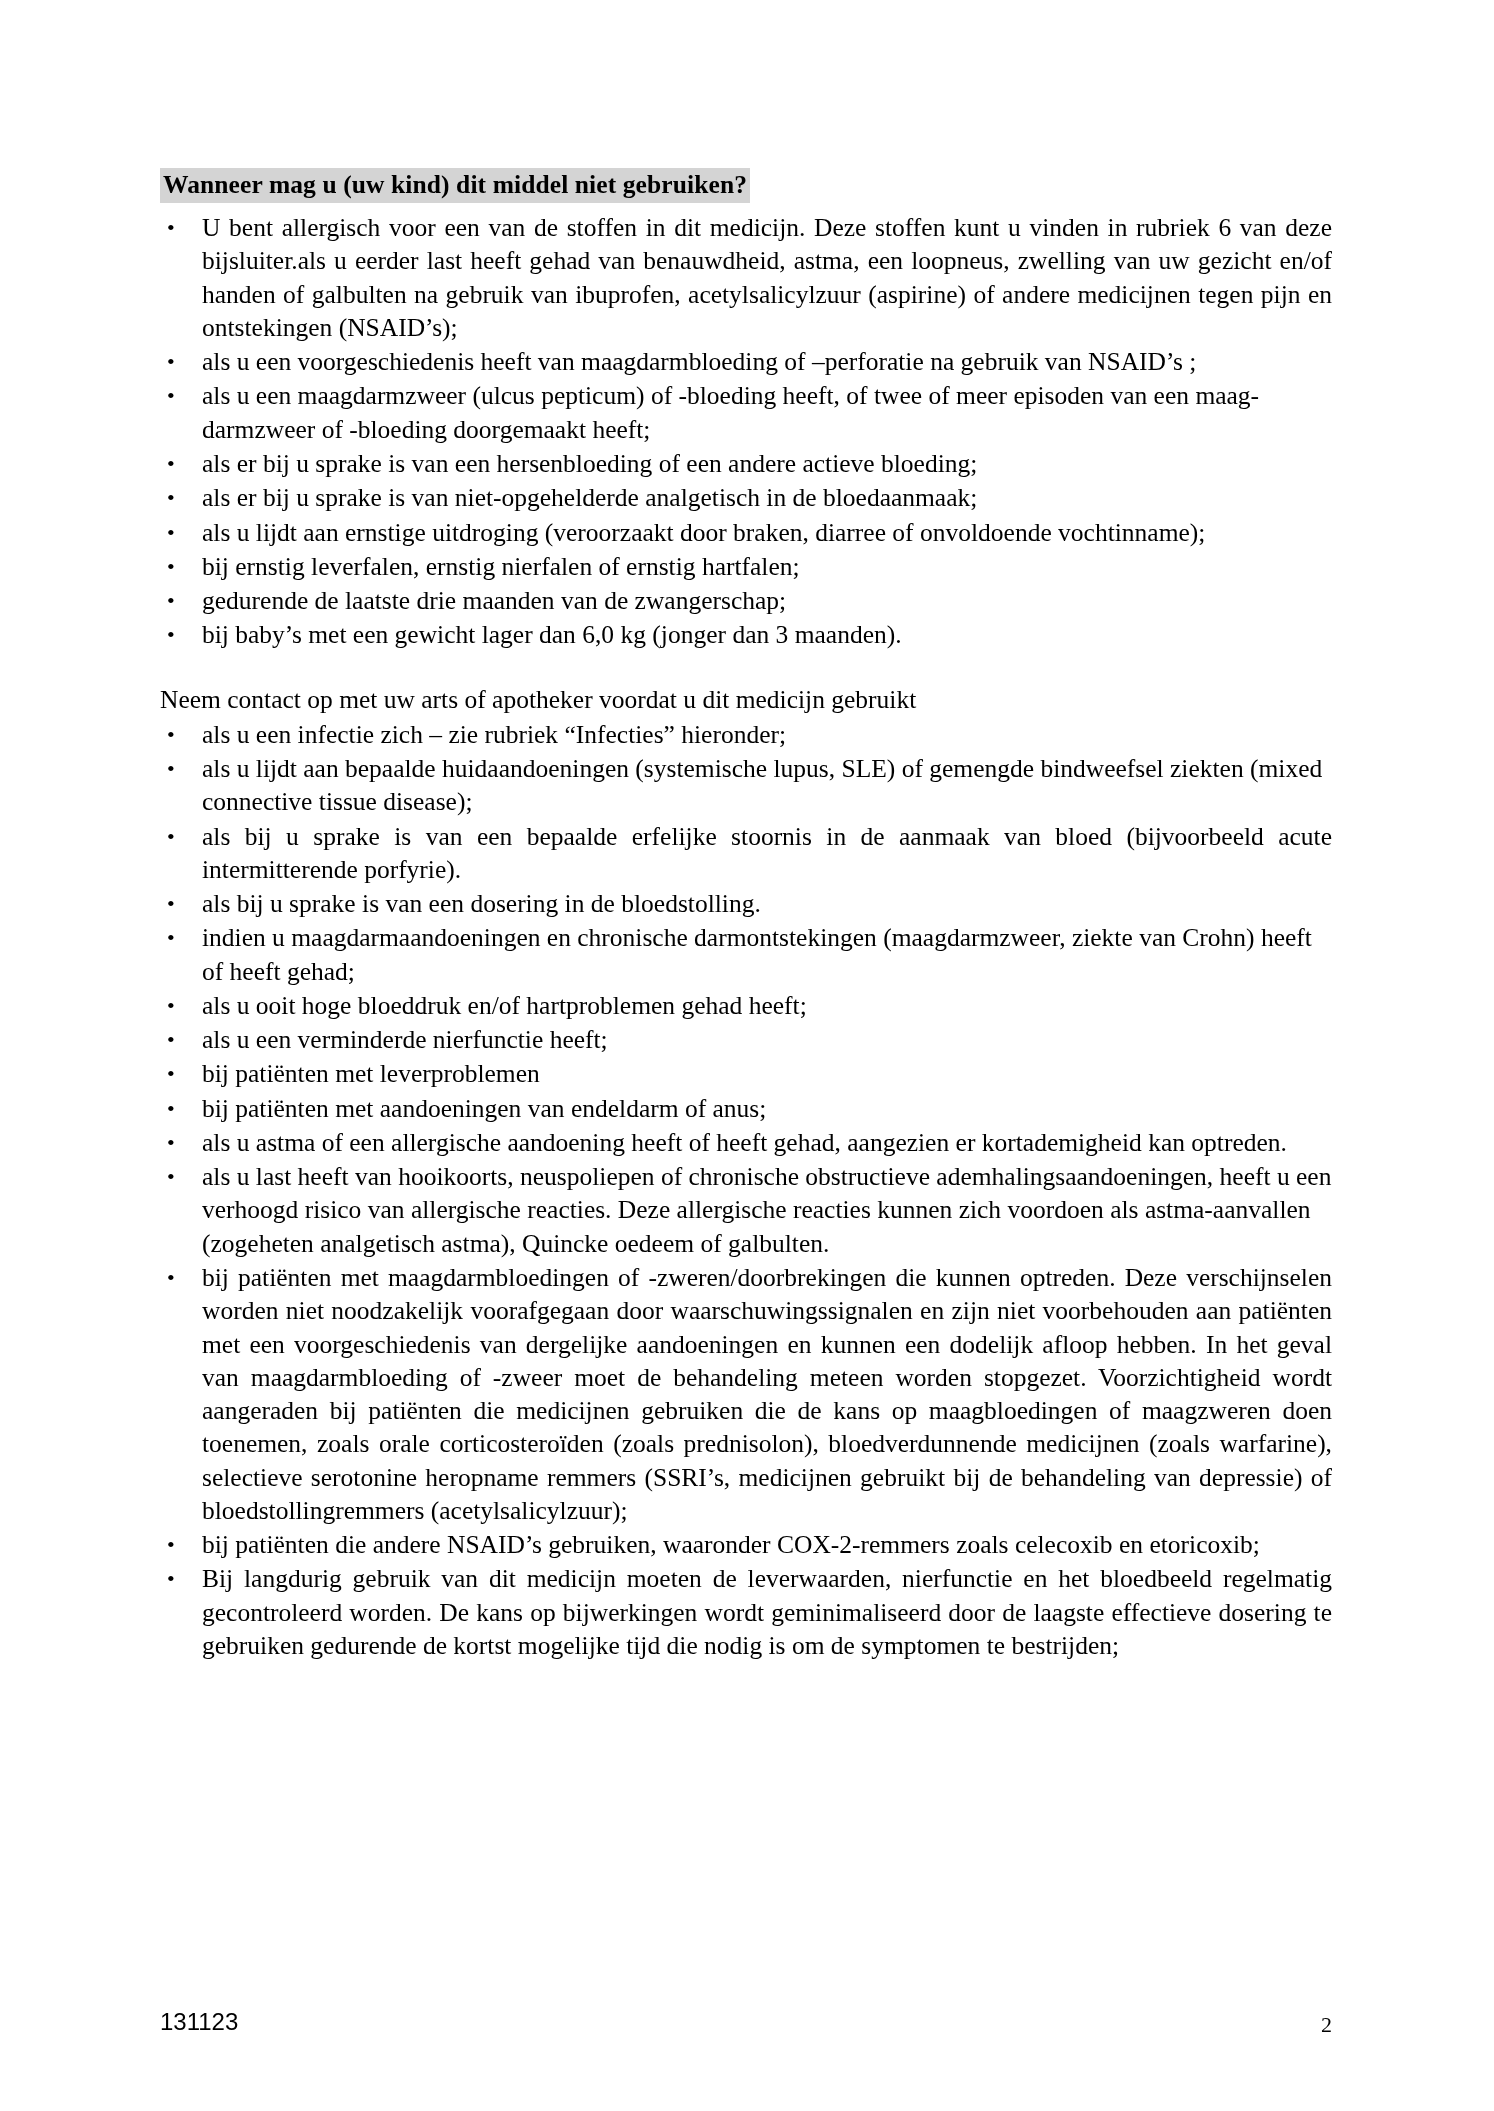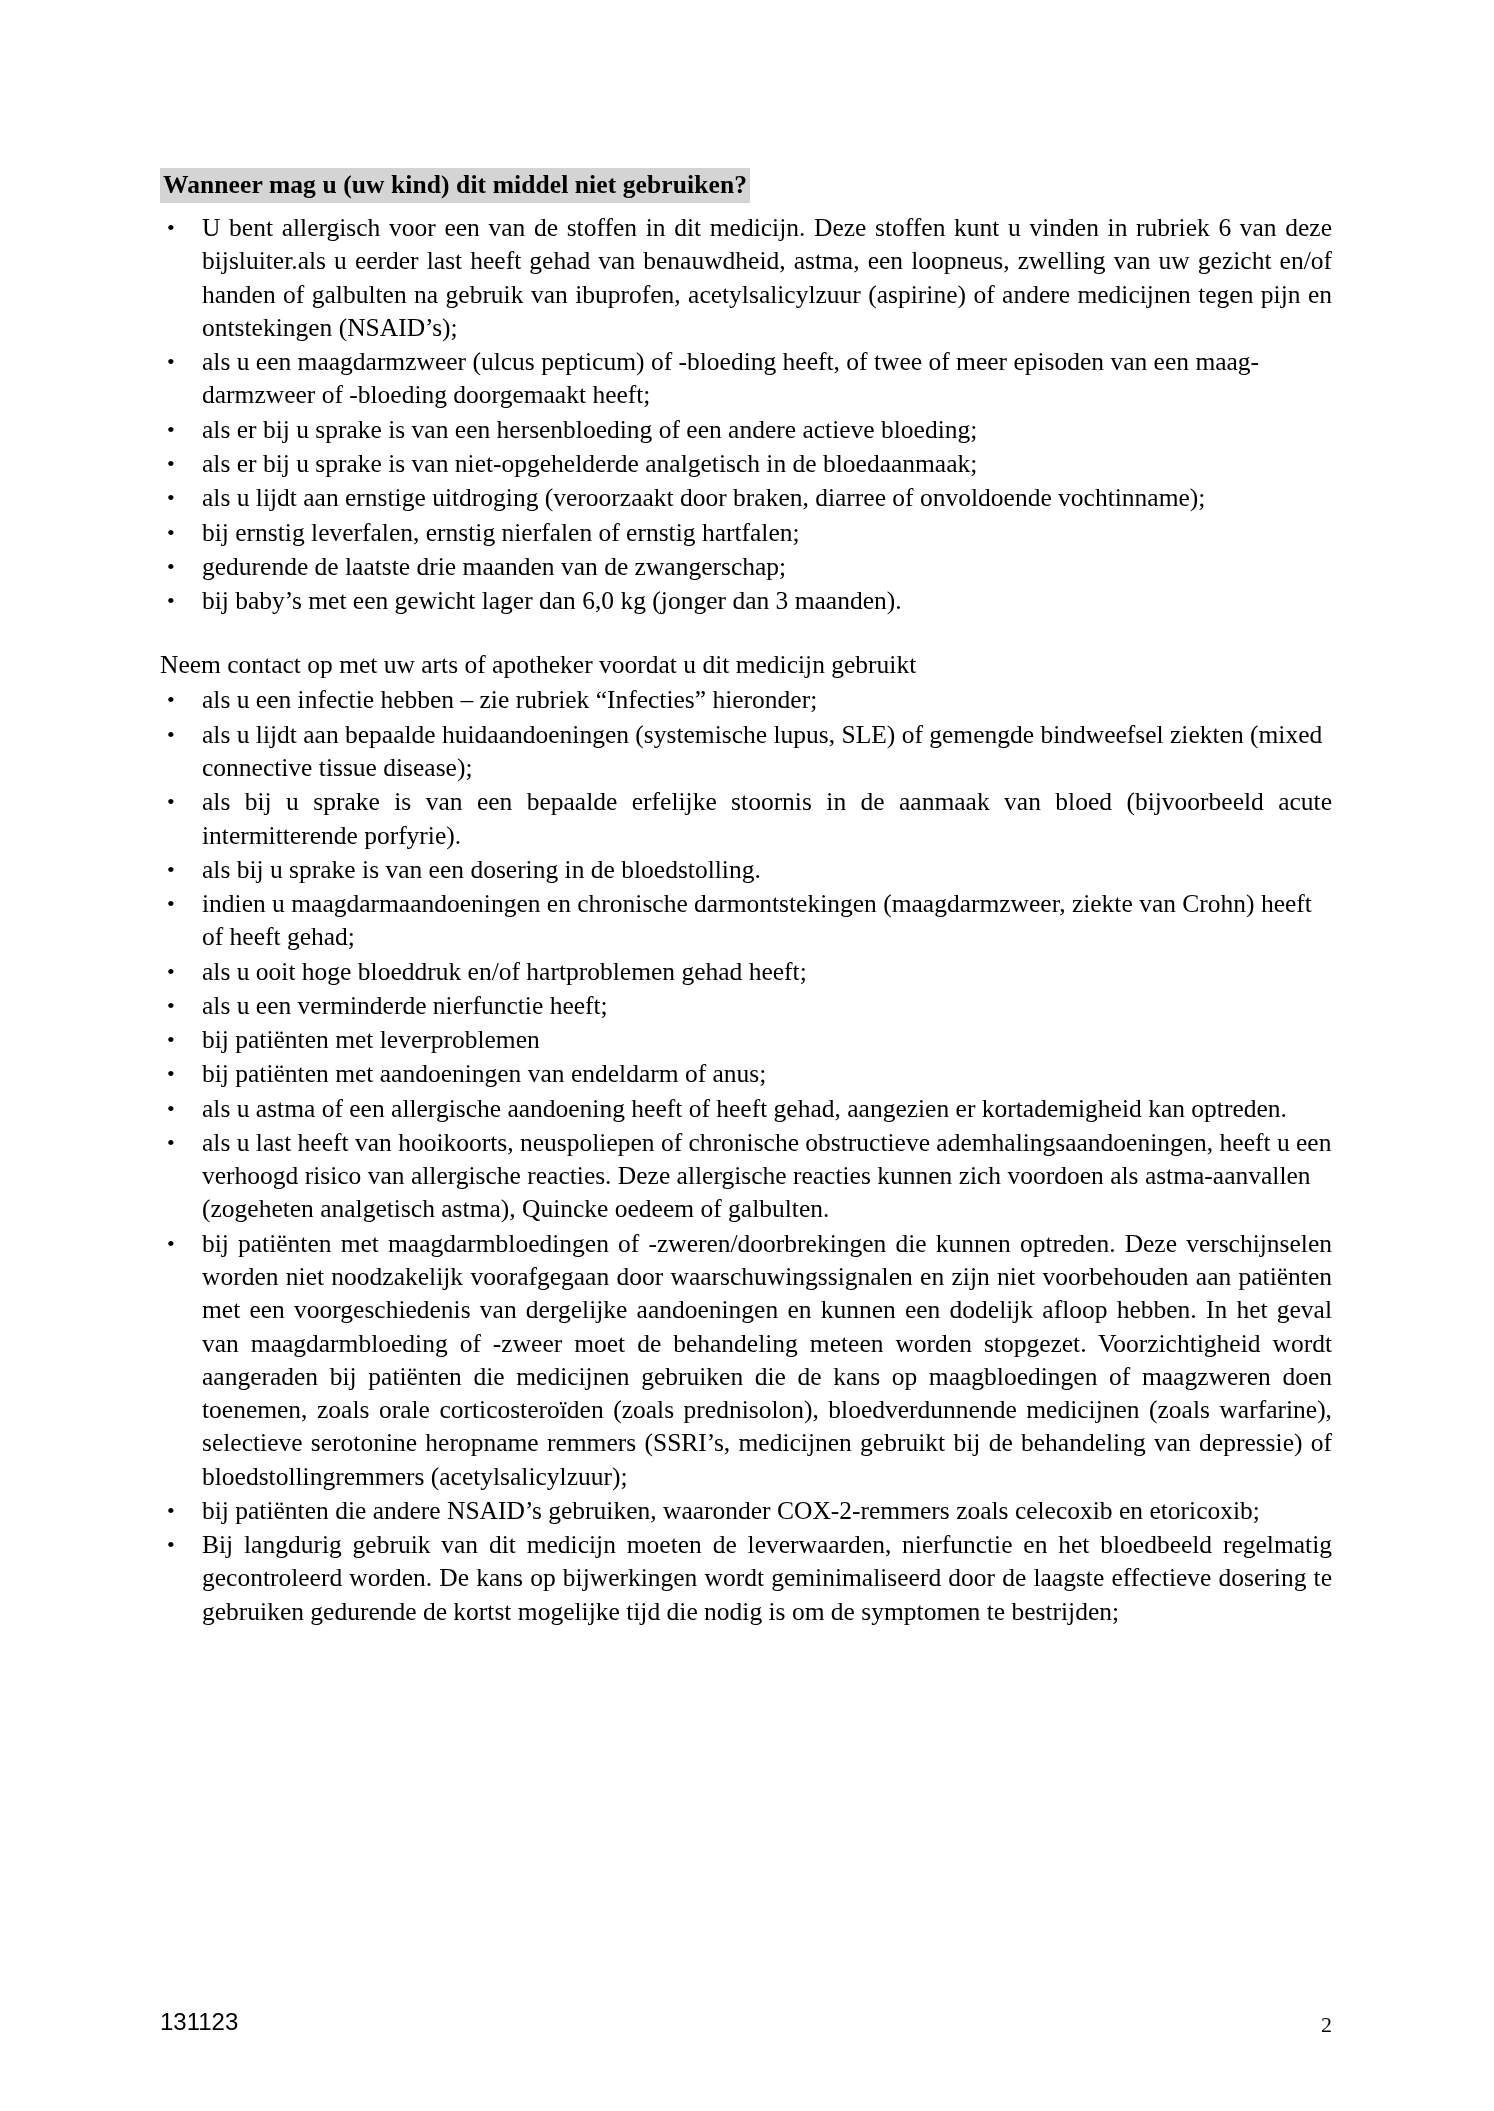--- a/index.html
+++ b/index.html
@@ -113,38 +113,39 @@
 
 <div class="page">
 
   <div class="content">
 
     <div>
       <div class="section-heading">Wanneer mag u (uw kind) dit middel niet gebruiken?</div>
 
       <ul class="bullets">
         <li>U bent allergisch voor een van de stoffen in dit medicijn. Deze stoffen kunt u vinden in rubriek 6 van deze bijsluiter.als u eerder last heeft gehad van benauwdheid, astma, een loopneus, zwelling van uw gezicht en/of handen of galbulten na gebruik van ibuprofen, acetylsalicylzuur (aspirine) of andere medicijnen tegen pijn en ontstekingen (NSAID’s);</li>
+        <li class="ragged">als u een voorgeschiedenis heeft van maagdarmbloeding of –perforatie na gebruik van NSAID’s ;</li>
         <li class="ragged">als u een maagdarmzweer (ulcus pepticum) of -bloeding heeft, of twee of meer episoden van een maag-darmzweer of -bloeding doorgemaakt heeft;</li>
         <li class="ragged">als er bij u sprake is van een hersenbloeding of een andere actieve bloeding;</li>
         <li class="ragged">als er bij u sprake is van niet-opgehelderde analgetisch in de bloedaanmaak;</li>
         <li class="ragged">als u lijdt aan ernstige uitdroging (veroorzaakt door braken, diarree of onvoldoende vochtinname);</li>
         <li class="ragged">bij ernstig leverfalen, ernstig nierfalen of ernstig hartfalen;</li>
         <li class="ragged">gedurende de laatste drie maanden van de zwangerschap;</li>
         <li class="ragged">bij baby’s met een gewicht lager dan 6,0 kg (jonger dan 3 maanden).</li>
       </ul>
     </div>
 
     <div class="gap-after-list"></div>
 
     <div>
 
       <p class="intro-line">Neem contact op met uw arts of apotheker voordat u dit medicijn gebruikt</p>
 
       <ul class="bullets">
-        <li class="ragged">als u een infectie hebben – zie rubriek “Infecties” hieronder;</li>
+        <li class="ragged">als u een infectie zich – zie rubriek “Infecties” hieronder;</li>
         <li class="ragged">als u lijdt aan bepaalde huidaandoeningen (systemische lupus, SLE) of gemengde bindweefsel ziekten (mixed connective tissue disease);</li>
         <li>als bij u sprake is van een bepaalde erfelijke stoornis in de aanmaak van bloed (bijvoorbeeld acute intermitterende porfyrie).</li>
         <li class="ragged">als bij u sprake is van een dosering in de bloedstolling.</li>
         <li class="ragged">indien u maagdarmaandoeningen en chronische darmontstekingen (maagdarmzweer, ziekte van Crohn) heeft of heeft gehad;</li>
         <li class="ragged">als u ooit hoge bloeddruk en/of hartproblemen gehad heeft;</li>
         <li class="ragged">als u een verminderde nierfunctie heeft;</li>
         <li class="ragged">bij patiënten met leverproblemen</li>
         <li class="ragged">bij patiënten met aandoeningen van endeldarm of anus;</li>
         <li>als u astma of een allergische aandoening heeft of heeft gehad, aangezien er kortademigheid kan optreden.</li>
         <li class="ragged">als u last heeft van hooikoorts, neuspoliepen of chronische obstructieve ademhalingsaandoeningen, heeft u een verhoogd risico van allergische reacties. Deze allergische reacties kunnen zich voordoen als astma-aanvallen (zogeheten analgetisch astma), Quincke oedeem of galbulten.</li>

